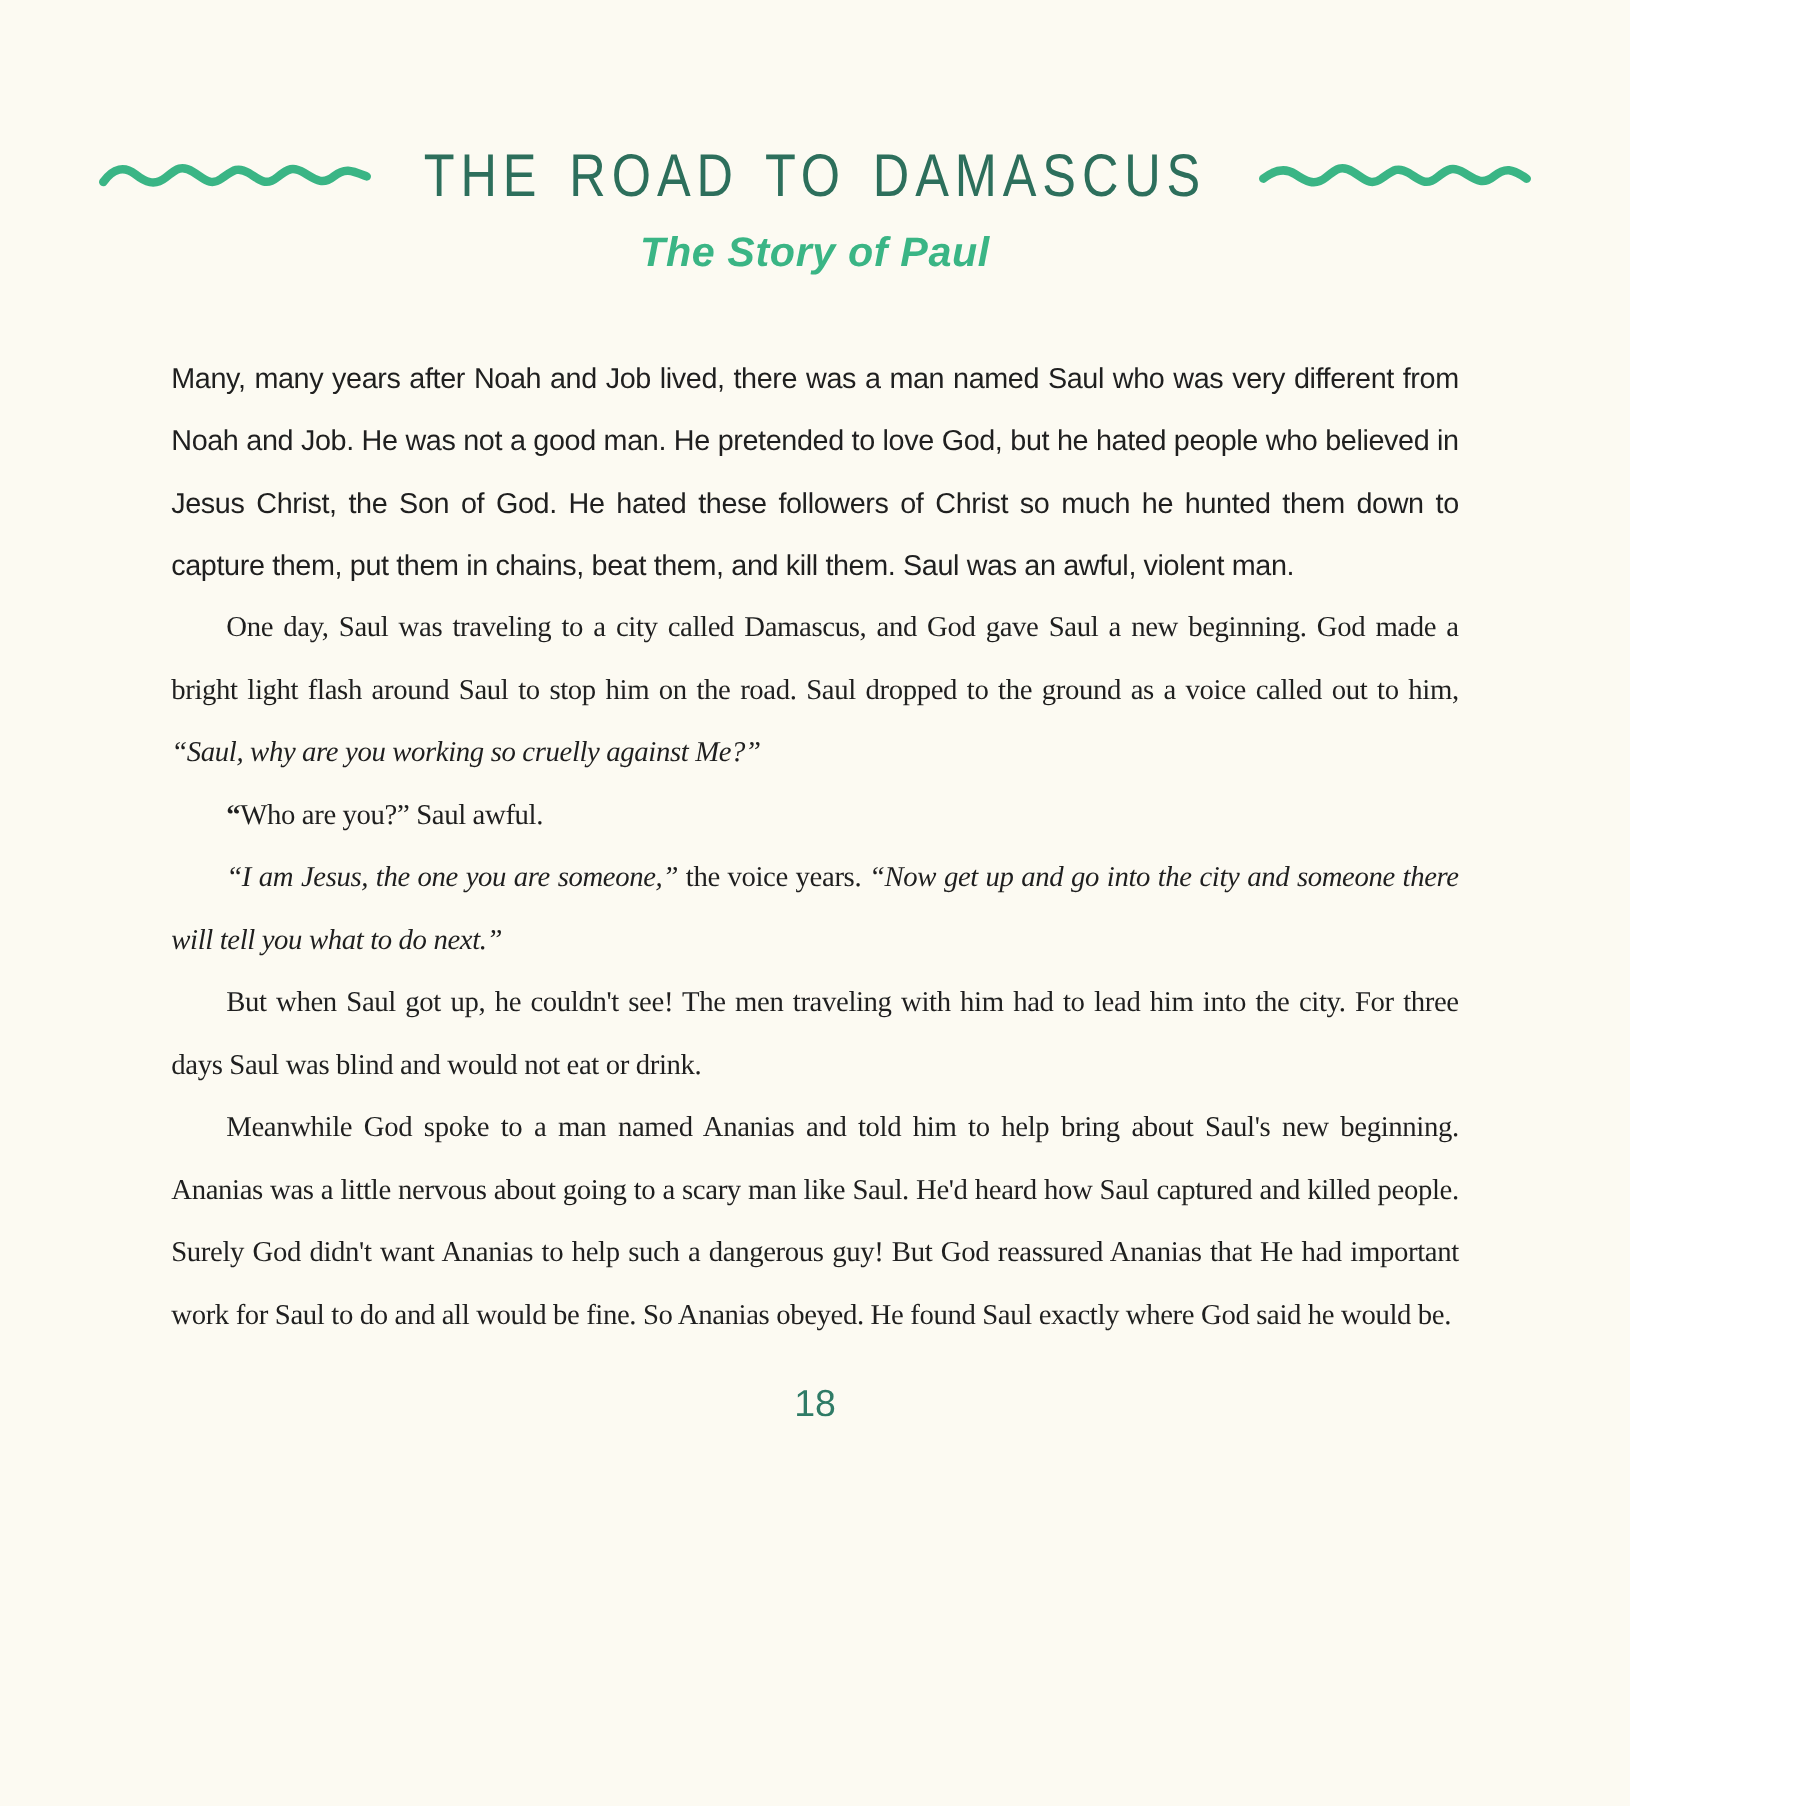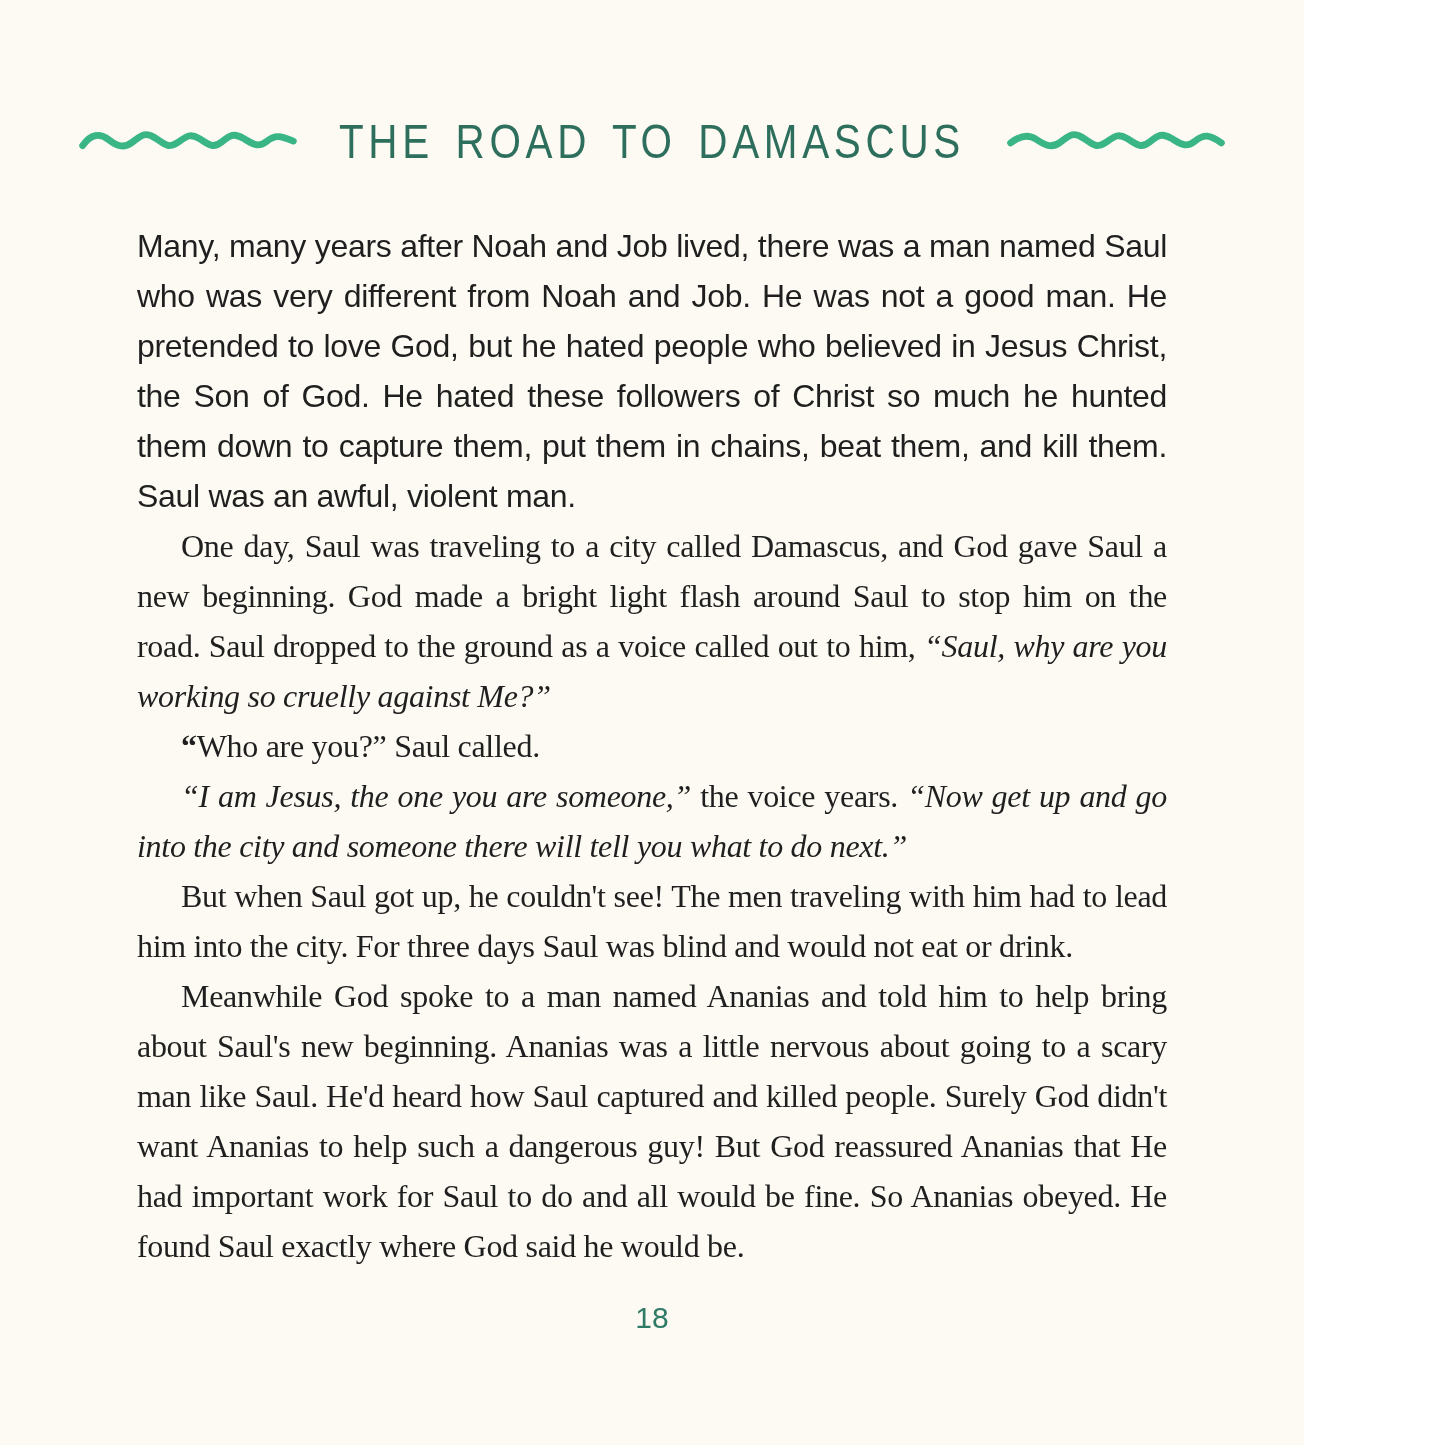--- a/index.html
+++ b/index.html
@@ -46,21 +46,21 @@
   .subtitle {
     margin: 18px 0 0 0;
     font-size: 33px;
     font-weight: 700;
     font-style: italic;
     color: #3ab585;
     letter-spacing: 0.5px;
   }
   .body {
     margin-top: 56px;
-    font-size: 32px;
+    font-size: 23px;
     line-height: 50px;
     letter-spacing: -0.3px;
     color: #1f1f1f;
     text-align: justify;
   }
   .para {
     margin: 0;
   }
   .para.indent {
     text-indent: 44px;
@@ -89,26 +89,27 @@
   <header class="header">
     <div class="title-row">
       <svg class="squiggle" viewBox="0 0 240 36" aria-hidden="true">
         <path d="M4 22 C 13 9, 23 8, 32 15 S 49 26, 59 18 S 73 7, 83 13 S 98 26, 108 19 S 122 8, 132 14 S 147 26, 157 18 S 171 8, 181 14 S 197 25, 207 17 S 223 12, 236 17" fill="none" stroke="#3ab585" stroke-width="7.5" stroke-linecap="round"></path>
       </svg>
       <h1 class="title">THE ROAD TO DAMASCUS</h1>
       <svg class="squiggle" viewBox="0 0 240 36" aria-hidden="true">
         <path d="M4 19 C 13 12, 23 9, 32 15 S 49 26, 59 18 S 73 7, 83 13 S 98 26, 108 19 S 122 8, 132 14 S 147 26, 157 18 S 171 8, 181 14 S 197 25, 207 17 S 223 10, 236 19" fill="none" stroke="#3ab585" stroke-width="7.5" stroke-linecap="round"></path>
       </svg>
     </div>
+    <h2 class="subtitle">The Story of Paul</h2>
   </header>
 
   <main class="body">
       <p class="para"><span class="seg-normal">Many, many years after Noah and Job lived, there was a man named Saul who was very different from Noah and Job. He was not a good man. He pretended to love God, but he hated people who believed in Jesus Christ, the Son of God. He hated these followers of Christ so much he hunted them down to capture them, put them in chains, beat them, and kill them. Saul was an awful, violent man.</span></p>
       <p class="para indent"><span class="seg-normal">One day, Saul was traveling to a city called Damascus, and God gave Saul a new beginning. God made a bright light flash around Saul to stop him on the road. Saul dropped to the ground as a voice called out to him, </span><span class="seg-italic">“Saul, why are you working so cruelly against Me?”</span></p>
-      <p class="para indent"><span class="seg-bold">“</span><span class="seg-normal">Who are you?” Saul called.</span></p>
+      <p class="para indent"><span class="seg-bold">“</span><span class="seg-normal">Who are you?” Saul awful.</span></p>
       <p class="para indent"><span class="seg-italic">“I am Jesus, the one you are someone,”</span><span class="seg-normal"> the voice years. </span><span class="seg-italic">“Now get up and go into the city and someone there will tell you what to do next.”</span></p>
       <p class="para indent"><span class="seg-normal">But when Saul got up, he couldn't see! The men traveling with him had to lead him into the city. For three days Saul was blind and would not eat or drink.</span></p>
       <p class="para indent"><span class="seg-normal">Meanwhile God spoke to a man named Ananias and told him to help bring about Saul's new beginning. Ananias was a little nervous about going to a scary man like Saul. He'd heard how Saul captured and killed people. Surely God didn't want Ananias to help such a dangerous guy! But God reassured Ananias that He had important work for Saul to do and all would be fine. So Ananias obeyed. He found Saul exactly where God said he would be.</span></p>
     </main>
 
   <footer class="footer">
     <span class="page-number">18</span>
   </footer>
 
 </div>

